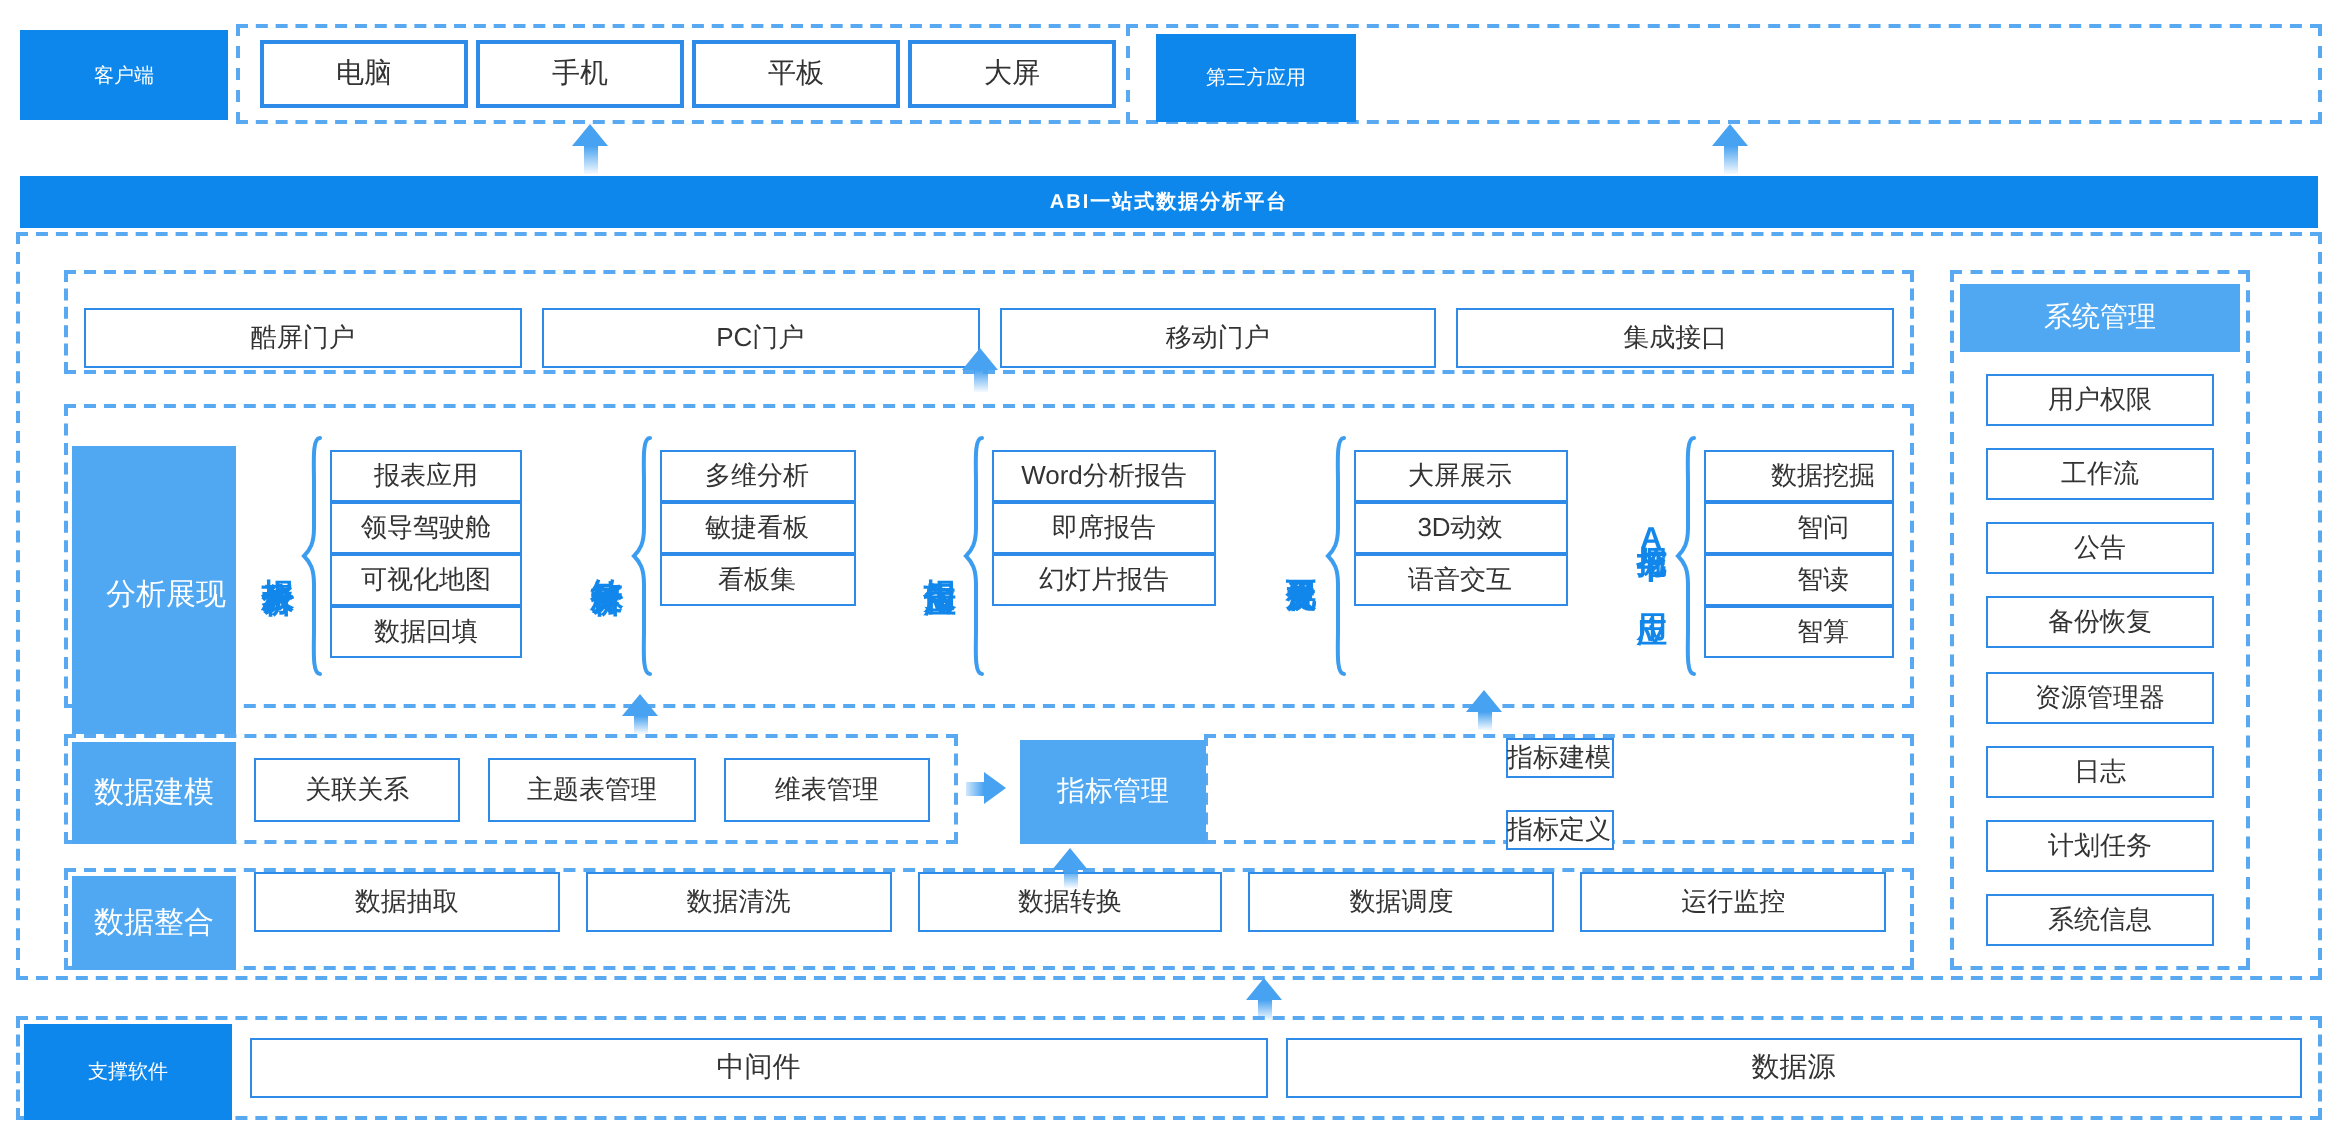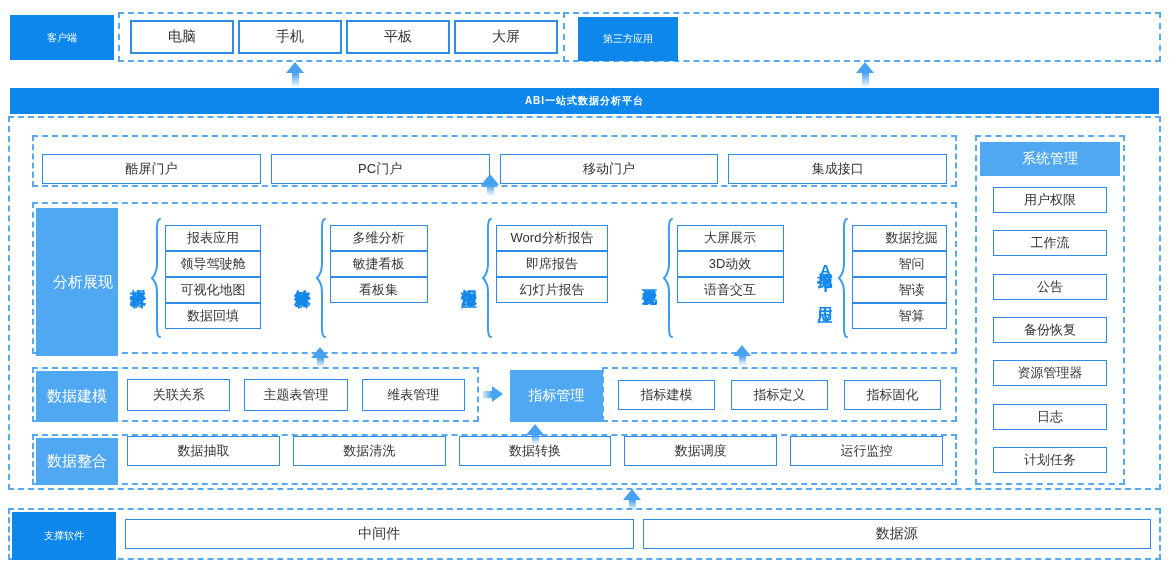--- a/index.html
+++ b/index.html
@@ -34,37 +34,37 @@
 
   #portal-dash{left:22px; top:17px; width:925px; height:52px; display:flex; align-items:center; gap:10px; padding:0 8px;}
   #portal-dash .box{flex:1; height:30px;margin-top:16px;}
 
   #sys-dash{left:965px; top:17px; width:150px; height:350px;}
   #sys-header{position:absolute; left:3px; top:5px; width:140px; height:34px; font-size:14px;}
   #sys-items{position:absolute; left:16px; right:16px; top:50px; bottom:10px; display:flex; flex-direction:column; justify-content:space-between;}
   #sys-items .box{height:26px;}
 
   #analysis-dash{left:22px; top:84px; width:925px; height:152px;}
-  #analysis-label{position:absolute; left:2px; top:4px; width:82px; height:148px;padding-left:12px;}
+  #analysis-label{position:absolute; left:2px; top:19px; width:82px; height:148px;padding-left:12px;}
   #groups{position:absolute; left:95px; right:8px; top:8px; bottom:8px; display:flex; justify-content:space-between; align-items:center;}
   .group{display:flex; align-items:center; height:134px;}
   .vlabel{writing-mode:vertical-rl; text-orientation:upright; color:var(--label); font-weight:bold;
           font-size:16px; letter-spacing:1px; line-height:18px;}
   .vlabel.small{font-size:15px; letter-spacing:0;}
   .brace{margin:0 2px 0 2px; flex:none;}
   .gcol{height:106px; display:flex; flex-direction:column; justify-content:flex-start;}
   .gcol .box{height:26px;}
   .w96{width:96px;} .w98{width:98px;} .w112{width:112px;} .w107{width:107px;} .w95{width:95px;padding-left:24px;}
 
   #mod-dash{left:22px; top:249px; width:447px; height:55px;}
   #mod-label{position:absolute; left:2px; top:2px; width:82px; height:51px;}
   #mod-items{position:absolute; left:93px; right:12px; top:0; bottom:0; display:flex; align-items:center; gap:14px;}
   #mod-items .box{flex:1; height:32px;}
   #indicator{left:500px; top:252px; width:93px; height:52px; font-size:14px; z-index:4;}
-  #ind-dash{left:592px; top:249px; width:355px; height:55px; display:flex; align-items:center; gap:16px; padding:0 14px;}
+  #ind-dash{left:592px; top:249px; width:355px; height:55px; display:flex; align-items:center; gap:16px; padding:0 14px;flex-direction:column;}
   #ind-dash .box{flex:1; height:30px;}
 
   #int-dash{left:22px; top:316px; width:925px; height:51px;}
   #int-label{position:absolute; left:2px; top:2px; width:82px; height:47px;}
   #int-items{position:absolute; left:93px; right:12px; top:0; bottom:0; display:flex; align-items:flex-start; gap:13px;}
   #int-items .box{flex:1; height:30px;}
 
   #support-dash{left:8px; top:508px; width:1153px; height:52px;}
   #support-label{position:absolute; left:2px; top:2px; width:104px; height:48px;}
   #support-items{position:absolute; left:115px; right:8px; top:0; bottom:0; display:flex; align-items:center; gap:9px;}
@@ -113,20 +113,21 @@
     <div id="sys-dash" class="abs dash">
       <div id="sys-header" class="solid-light">系统管理</div>
       <div id="sys-items">
         <div class="box">用户权限</div>
         <div class="box">工作流</div>
         <div class="box">公告</div>
         <div class="box">备份恢复</div>
         <div class="box">资源管理器</div>
         <div class="box">日志</div>
         <div class="box">计划任务</div>
+        <div class="box">系统信息</div>
       </div>
     </div>
 
     <div id="analysis-dash" class="abs dash">
       <div id="analysis-label" class="solid-light">分析展现</div>
       <div id="groups">
 
         <div class="group">
           <span class="vlabel">报表分析</span>
           <svg class="brace" width="14" height="122" viewBox="0 0 14 120" preserveAspectRatio="none">

